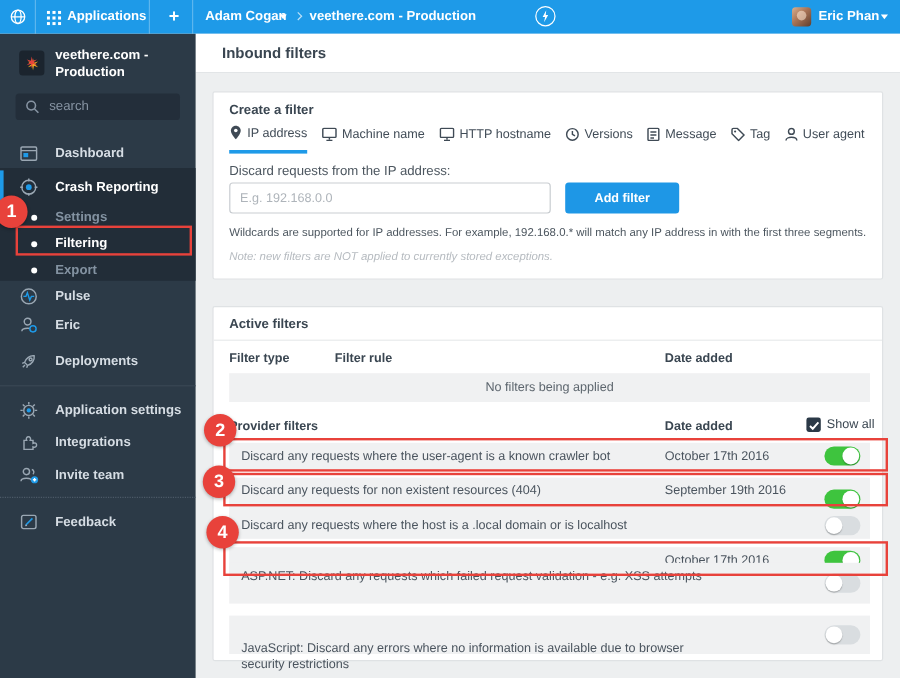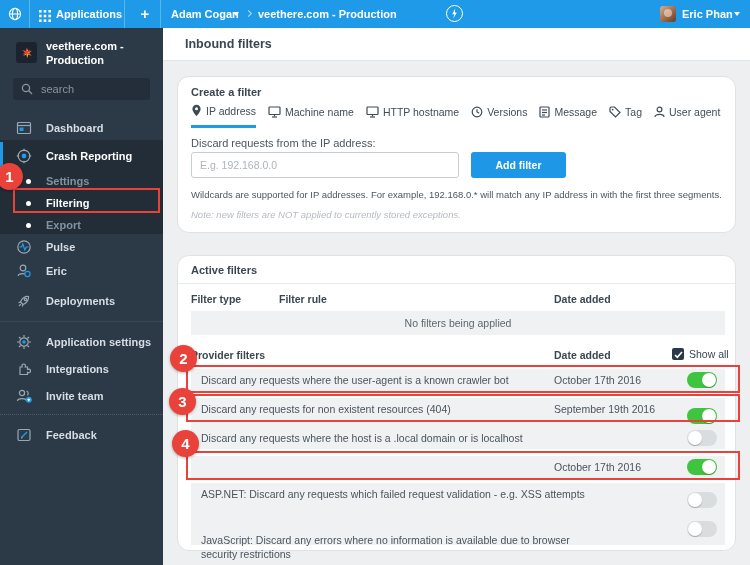--- a/index.html
+++ b/index.html
@@ -38,21 +38,21 @@
   .nav-row.bold .lbl { color:#fff; font-weight:bold; }
   .sub-row .bullet { position:absolute; left:26px; top:10px; width:5px; height:5px; border-radius:50%; background:#fff; }
   .sub-row .lbl { color:#8392a1; font-weight:600;text-align:right; }
   .sub-row.active .lbl { color:#fff; }
   .side-div { position:absolute; left:0; width:163px; border-top:1px solid #3a4754; }
   .side-div.dotted { border-top:1px dotted #4d5a68; }
 
   
   .band { position:absolute; left:163px; top:28px; width:587px; height:33px; background:#fff; border-bottom:1px solid #e2e5e7; }
   .band h1 { position:absolute; left:22px; top:0; line-height:33px; font-size:12.5px; font-weight:bold; color:#3a4651; }
-  .card { position:absolute; background:#fff; border:1px solid #dfe2e4; border-radius:12px; }
+  .card { position:absolute; background:#fff; border:1px solid #dfe2e4; border-radius:2px; }
   .card1 { left:177px; top:76px; width:559px; height:157px; }
   .card2 { left:177px; top:255px; width:559px; height:296px; }
   .card-title { position:absolute; left:13px; font-size:11px; font-weight:bold; color:#3a4651; }
 
   .tabs { position:absolute; left:13px; top:27px; display:flex; gap:12px; }
   .tab { display:flex; align-items:center; gap:4px; font-size:10.5px; color:#414c57; padding-bottom:8px; cursor:pointer; white-space:nowrap; }
   .tab.active { border-bottom:3px solid #1e9ae8;align-items:center; }
   .tab svg { display:block; }
 
   .field-label { position:absolute; left:13px; top:60px; font-size:11px; color:#4c565f; }
@@ -395,21 +395,21 @@
     <span class="toggle off">
         <span class="knob"></span>
       </span>
   </div>
   <div class="f-row" style="top:200px;height:22px;">
     <span class="r-date">October 17th 2016</span>
     <span class="toggle on">
         <span class="knob"></span>
       </span>
   </div>
-  <div class="f-row" style="top:227px;height:34px;">
+  <div class="f-row" style="top:213px;height:34px;">
     <span class="r-lbl">ASP.NET: Discard any requests which failed request validation - e.g. XSS attempts</span>
     <span class="toggle off">
         <span class="knob"></span>
       </span>
   </div>
   <div class="f-row tall" style="top:257px;height:32px;">
     <span class="r-lbl">JavaScript: Discard any errors where no information is available due to browser security restrictions</span>
     <span class="toggle off">
         <span class="knob"></span>
       </span>

